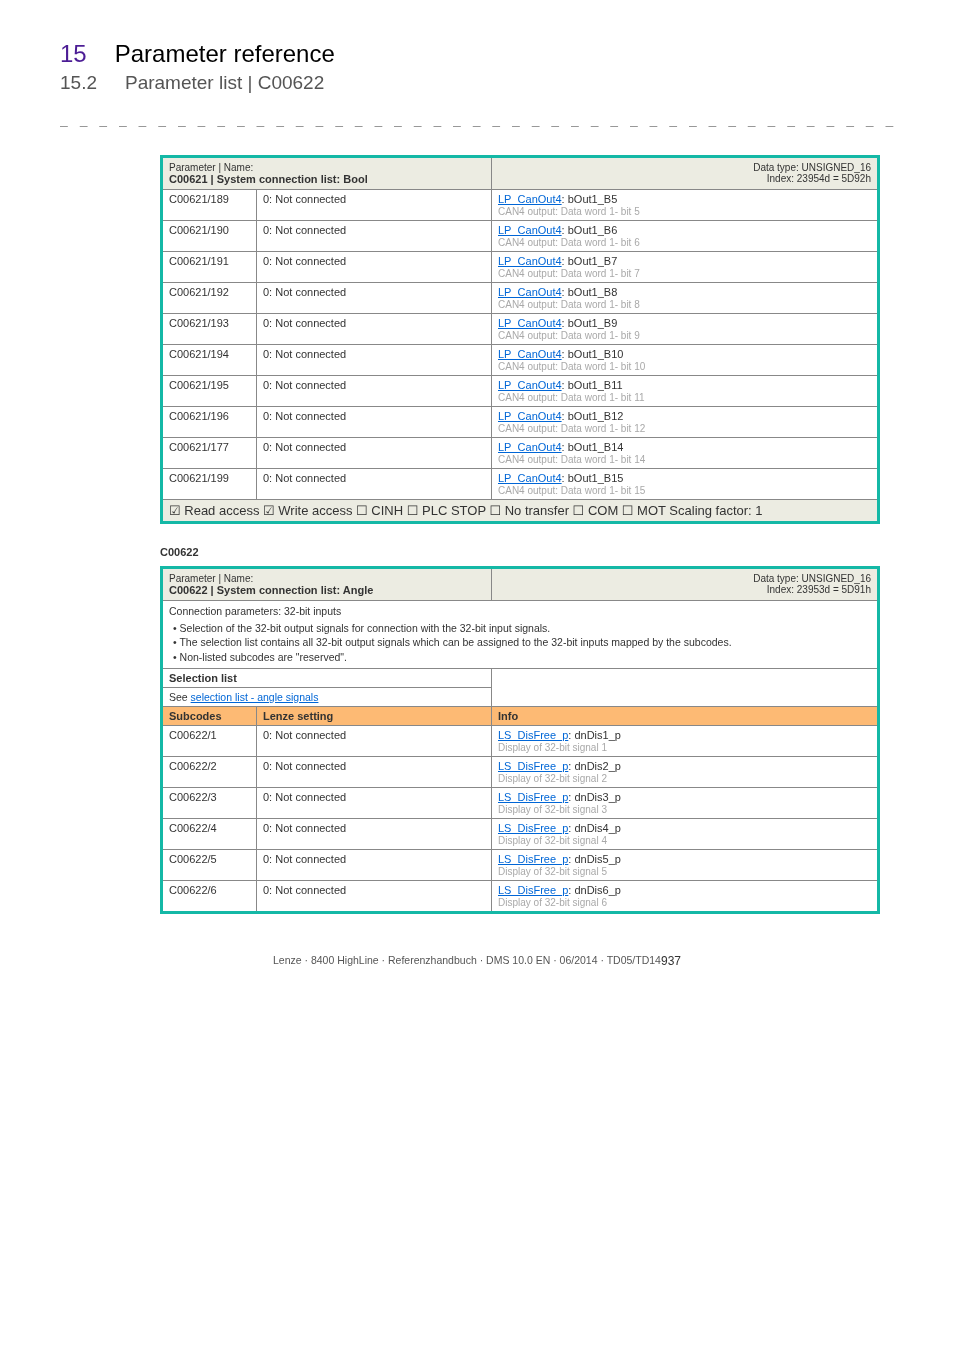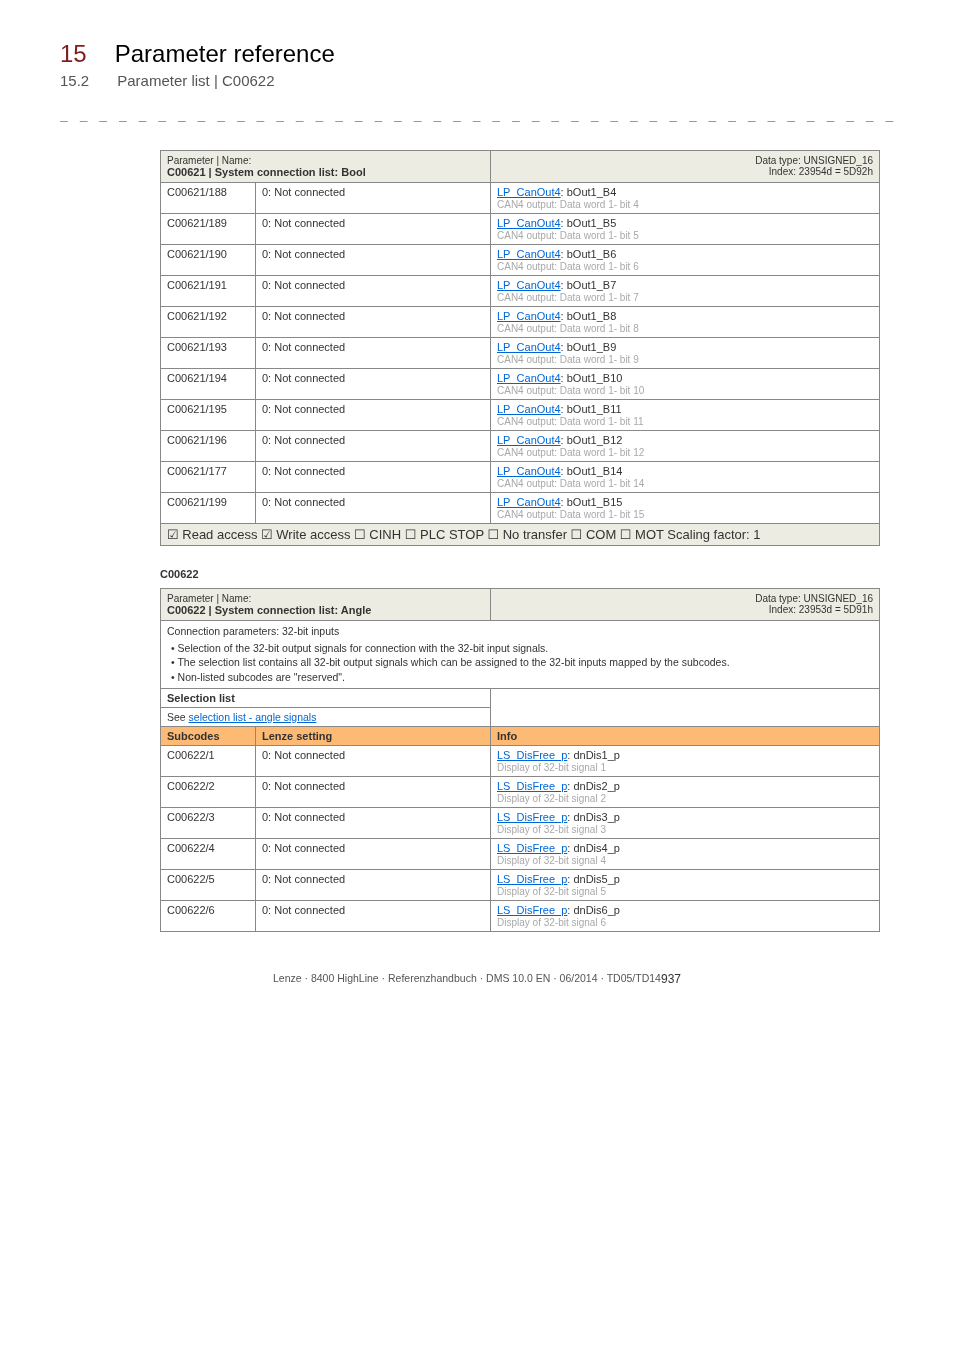--- a/index.html
+++ b/index.html
@@ -18,46 +18,46 @@
     margin-bottom: 6px;
   }
   .chapter-line {
     display: flex;
     align-items: baseline;
     gap: 28px;
   }
   .chapter-num {
     font-size: 24px;
     font-weight: 400;
-    color: #7f1d1d;
+    color: #4c1d95;
   }
   .chapter-title {
     font-size: 24px;
     font-weight: 400;
     color: #000000;
   }
   .sub-line {
     display: flex;
     align-items: baseline;
     gap: 28px;
-    font-size: 15px;
+    font-size: 19px;
     color: #555;
     margin-top: 4px;
   }
   .dashes {
     margin: 18px 0 28px 0;
     font-family: monospace;
     font-size: 13px;
     letter-spacing: 2px;
     color: #333;
     white-space: nowrap;
     overflow: hidden;
   }
   .param-table {
-    border: 1px solid #14b8a6;
+    border: 3px solid #14b8a6;
     width: 720px;
     margin-left: 100px;
     border-collapse: collapse;
     font-size: 11px;
   }
   .param-table td, .param-table th {
     border: 1px solid #888;
     padding: 3px 6px;
     vertical-align: top;
   }
@@ -133,25 +133,20 @@
         <div class="thead-bold">C00621 | System connection list: Bool</div>
       </td>
       <td class="thead-right">
         <div>Data type: UNSIGNED_16</div>
         <div>Index: 23954d = 5D92h</div>
       </td>
     </tr>
     </tbody>
       <tbody id="t1-body">
         <tr>
-          <td class="col1">C00621/188</td>
-          <td class="col2">0: Not connected</td>
-          <td><a href="#" class="link">LP_CanOut4</a><span>: bOut1_B4</span><br><span class="sub-text">CAN4 output: Data word 1- bit 4</span></td>
-        </tr>
-        <tr>
           <td class="col1">C00621/189</td>
           <td class="col2">0: Not connected</td>
           <td><a href="#" class="link">LP_CanOut4</a><span>: bOut1_B5</span><br><span class="sub-text">CAN4 output: Data word 1- bit 5</span></td>
         </tr>
         <tr>
           <td class="col1">C00621/190</td>
           <td class="col2">0: Not connected</td>
           <td><a href="#" class="link">LP_CanOut4</a><span>: bOut1_B6</span><br><span class="sub-text">CAN4 output: Data word 1- bit 6</span></td>
         </tr>
         <tr>

